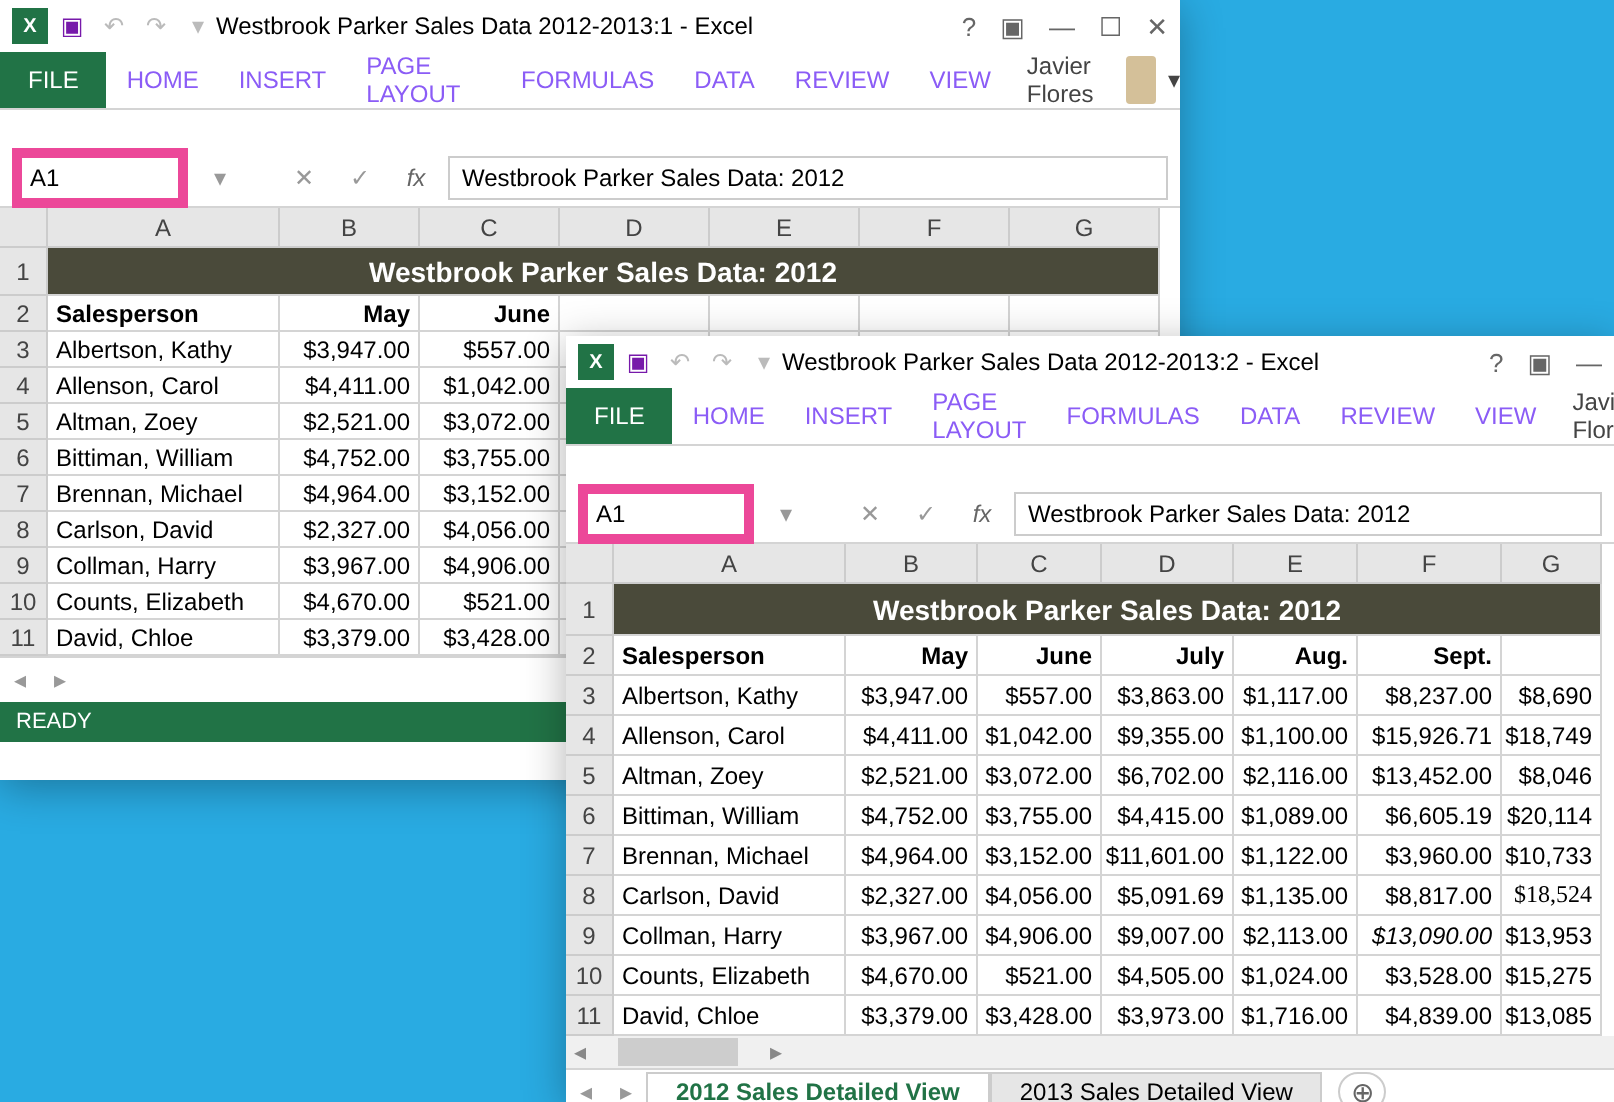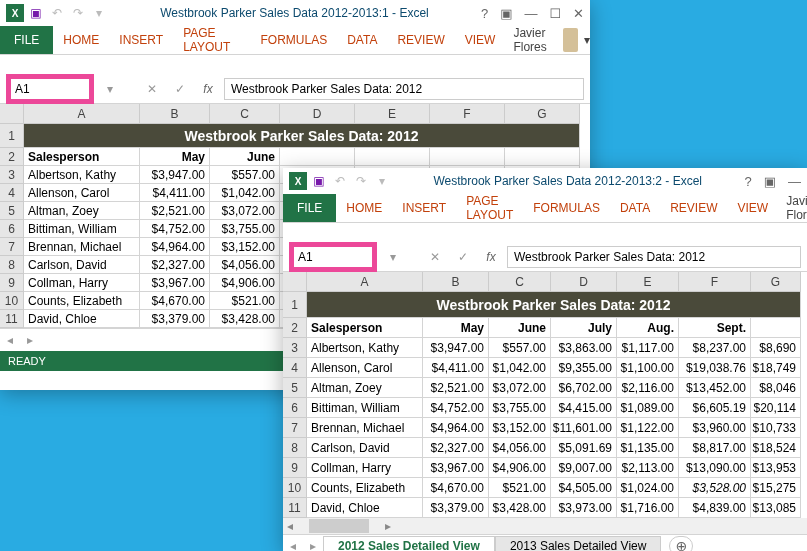--- a/index.html
+++ b/index.html
@@ -2,25 +2,25 @@
 <html><head>
 <meta charset="utf-8">
 <style>
 body{margin:0;width:807px;height:551px;background:#29abe2;font-family:'Segoe UI',sans-serif;font-size:12px;overflow:hidden;position:relative}
 .window{position:absolute;background:#fff;box-shadow:0 4px 20px rgba(0,0,0,.3)}
 .titlebar{display:flex;align-items:center;height:26px;background:#fff;color:#777;font-size:12px;padding:0 6px}
 .qat{display:flex;align-items:center;gap:3px}
 .xlicon{width:18px;height:18px;background:#217346;display:flex;align-items:center;justify-content:center;color:#fff;font-weight:bold;font-size:10px;font-family:Arial}
 .qatbtn{width:18px;height:18px;display:flex;align-items:center;justify-content:center;color:#555;cursor:pointer}
 .qatbtn.disabled{color:#bbb;cursor:default}
-.titletxt{flex:1;text-align:center;color:#0c4a6e}
+.titletxt{flex:1;color:#000000}
 .winbtns{display:flex;gap:12px;color:#666}
 .winbtn{cursor:pointer;font-size:13px}
 .ribbon{display:flex;align-items:center;height:28px;background:#fff;border-bottom:1px solid #d4d4d4}
-.tab{padding:0 10px;height:28px;display:flex;align-items:center;color:#c2410c;font-size:12px;cursor:pointer}
+.tab{padding:0 10px;height:28px;display:flex;align-items:center;color:#8b5cf6;font-size:12px;cursor:pointer}
 .tab.file{background:#217346;color:#fff;font-weight:normal;padding:0 14px}
 .user{display:flex;align-items:center;gap:6px;margin-left:8px;color:#444}
 .avatar{width:24px;height:24px;background:#d4c099;border-radius:2px}
 .fbar{display:flex;align-items:center;height:28px;border-bottom:1px solid #d4d4d4;margin-top:20px;gap:4px;padding:0 6px}
 .namebox{width:70px;height:20px;border:5px solid #ec4899;padding:0 4px;display:flex;align-items:center;font-size:12px}
 .fbtn{width:24px;height:20px;display:flex;align-items:center;justify-content:center;color:#999;cursor:pointer}
 .fx{font-style:italic;color:#666}
 .finput{flex:1;height:20px;border:1px solid #ccc;padding:0 6px;display:flex;align-items:center;font-size:12px}
 .grid{position:relative;background:#fff}
 .colheads{display:flex}
@@ -288,21 +288,21 @@
         <div class="cell num" style="width: 72px; height: 20px;">$8,237.00</div>
         <div class="cell num" style="width: 50px; height: 20px;">$8,690</div>
       </div>
       <div class="row">
         <div class="rowhead" style="height: 20px;">4</div>
         <div class="cell" style="width: 116px; height: 20px;">Allenson, Carol</div>
         <div class="cell num" style="width: 66px; height: 20px;">$4,411.00</div>
         <div class="cell num" style="width: 62px; height: 20px;">$1,042.00</div>
         <div class="cell num" style="width: 66px; height: 20px;">$9,355.00</div>
         <div class="cell num" style="width: 62px; height: 20px;">$1,100.00</div>
-        <div class="cell num" style="width: 72px; height: 20px;">$19,038.76</div>
+        <div class="cell num" style="width: 72px; height: 20px;">$15,926.71</div>
         <div class="cell num" style="width: 50px; height: 20px; text-align: right;">$18,749</div>
       </div>
       <div class="row">
         <div class="rowhead" style="height: 20px;">5</div>
         <div class="cell" style="width: 116px; height: 20px;">Altman, Zoey</div>
         <div class="cell num" style="width: 66px; height: 20px;">$2,521.00</div>
         <div class="cell num" style="width: 62px; height: 20px;">$3,072.00</div>
         <div class="cell num" style="width: 66px; height: 20px;">$6,702.00</div>
         <div class="cell num" style="width: 62px; height: 20px;">$2,116.00</div>
         <div class="cell num" style="width: 72px; height: 20px;">$13,452.00</div>
@@ -329,40 +329,40 @@
         <div class="cell num" style="width: 50px; height: 20px;">$10,733</div>
       </div>
       <div class="row">
         <div class="rowhead" style="height: 20px;">8</div>
         <div class="cell" style="width: 116px; height: 20px;">Carlson, David</div>
         <div class="cell num" style="width: 66px; height: 20px;">$2,327.00</div>
         <div class="cell num" style="width: 62px; height: 20px;">$4,056.00</div>
         <div class="cell num" style="width: 66px; height: 20px;">$5,091.69</div>
         <div class="cell num" style="width: 62px; height: 20px;">$1,135.00</div>
         <div class="cell num" style="width: 72px; height: 20px;">$8,817.00</div>
-        <div class="cell num" style="width: 50px; height: 20px;">$18,524</div>
+        <div class="cell num" style="width: 50px; height: 20px; font-family: Liberation Serif, serif;">$18,524</div>
       </div>
       <div class="row">
         <div class="rowhead" style="height: 20px;">9</div>
         <div class="cell" style="width: 116px; height: 20px;">Collman, Harry</div>
         <div class="cell num" style="width: 66px; height: 20px;">$3,967.00</div>
         <div class="cell num" style="width: 62px; height: 20px;">$4,906.00</div>
         <div class="cell num" style="width: 66px; height: 20px;">$9,007.00</div>
         <div class="cell num" style="width: 62px; height: 20px;">$2,113.00</div>
-        <div class="cell num" style="width: 72px; height: 20px;">$13,090.00</div>
+        <div class="cell num" style="width: 72px; height: 20px; font-style: italic;">$13,090.00</div>
         <div class="cell num" style="width: 50px; height: 20px;">$13,953</div>
       </div>
       <div class="row">
         <div class="rowhead" style="height: 20px;">10</div>
         <div class="cell" style="width: 116px; height: 20px;">Counts, Elizabeth</div>
         <div class="cell num" style="width: 66px; height: 20px;">$4,670.00</div>
         <div class="cell num" style="width: 62px; height: 20px;">$521.00</div>
         <div class="cell num" style="width: 66px; height: 20px;">$4,505.00</div>
         <div class="cell num" style="width: 62px; height: 20px;">$1,024.00</div>
-        <div class="cell num" style="width: 72px; height: 20px; font-style: italic;">$3,528.00</div>
+        <div class="cell num" style="width: 72px; height: 20px;">$3,528.00</div>
         <div class="cell num" style="width: 50px; height: 20px;">$15,275</div>
       </div>
       <div class="row">
         <div class="rowhead" style="height: 20px;">11</div>
         <div class="cell" style="width: 116px; height: 20px;">David, Chloe</div>
         <div class="cell num" style="width: 66px; height: 20px;">$3,379.00</div>
         <div class="cell num" style="width: 62px; height: 20px;">$3,428.00</div>
         <div class="cell num" style="width: 66px; height: 20px;">$3,973.00</div>
         <div class="cell num" style="width: 62px; height: 20px;">$1,716.00</div>
         <div class="cell num" style="width: 72px; height: 20px;">$4,839.00</div>

